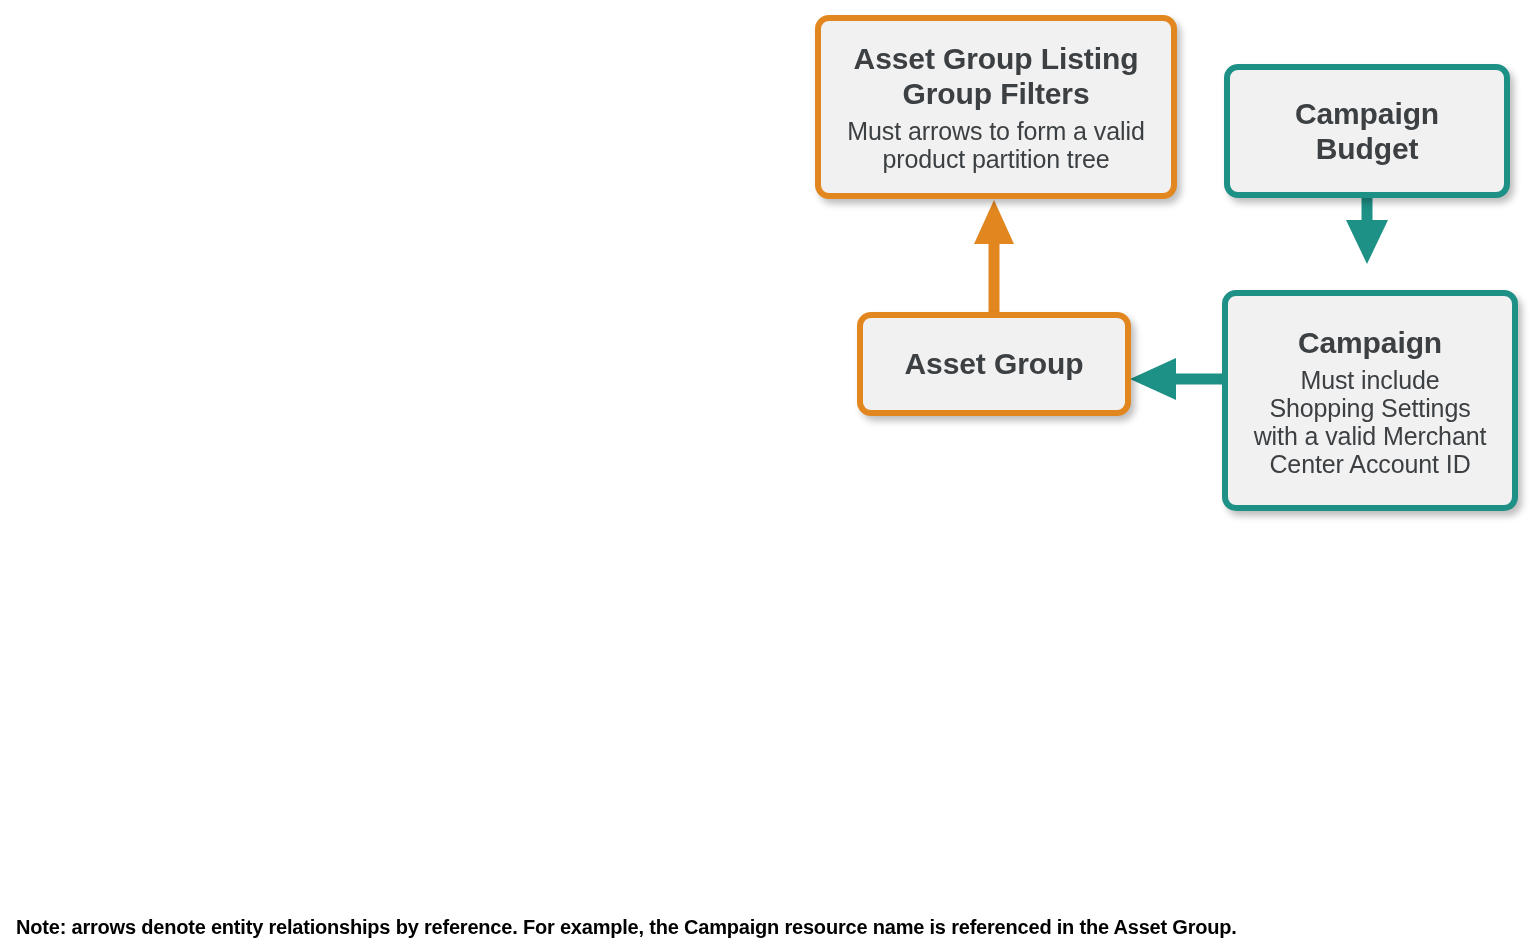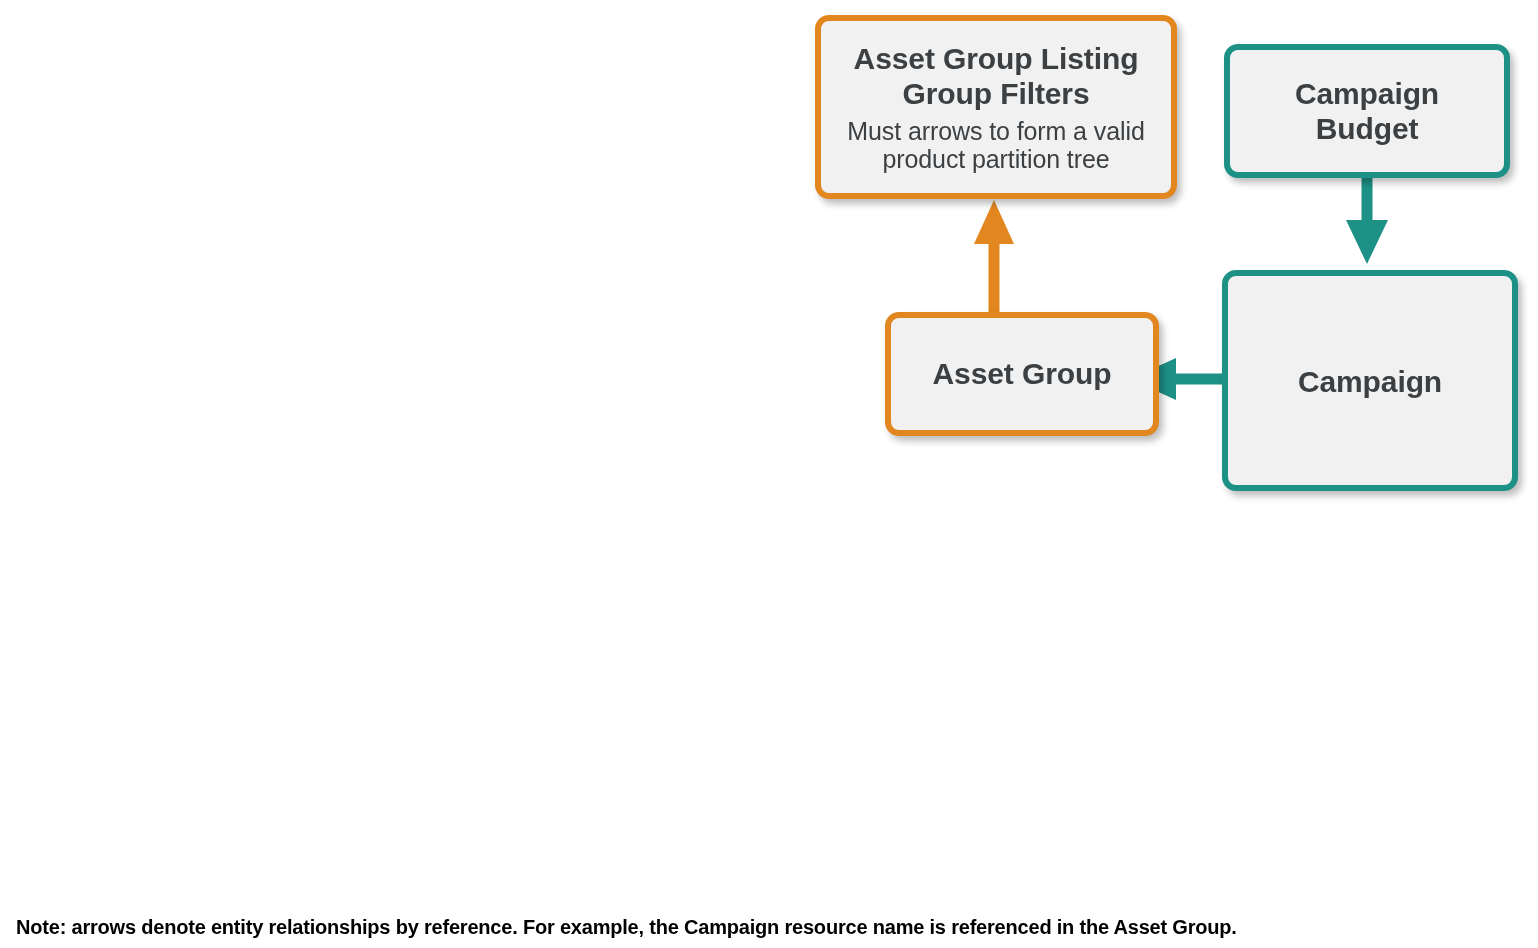--- a/index.html
+++ b/index.html
@@ -31,42 +31,42 @@
     border-width: 6px;
     display: flex;
     flex-direction: column;
     align-items: center;
     justify-content: center;
     text-align: center;
     box-shadow: 4px 5px 7px rgba(0,0,0,0.26);
     padding: 6px 18px;
   }
   .node.orange { border-color: #E2871F; }
-  .node.teal   { border-color: #1E9187; }
+  .node.teal   { border-color: #1E9187; margin-top: 20px; }
 
   .node-title {
     color: #3C4043;
     font-weight: bold;
     font-size: 30px;
     line-height: 1.18;
     letter-spacing: -0.1px;
   }
   .node-sub {
     color: #3C4043;
     font-weight: normal;
     font-size: 25px;
     line-height: 1.12;
     margin-top: 6px;
     letter-spacing: -0.1px;
   }
 
   
   #node-aglgf    { left: 815px;  top: 15px;  width: 362px; height: 184px; }
   #node-budget   { left: 1224px; top: 44px;  width: 286px; height: 134px; }
-  #node-asset    { left: 857px;  top: 312px; width: 274px; height: 124px; margin-left: 28px; }
+  #node-asset    { left: 857px;  top: 312px; width: 274px; height: 104px; }
   #node-campaign { left: 1222px; top: 270px; width: 296px; height: 221px; }
 
   #node-campaign .node-title { margin-top: 2px; }
 
   
   #arrow-layer {
     position: absolute;
     left: 0;
     top: 0;
     width: 1538px;
@@ -117,17 +117,18 @@
   <div id="node-budget" class="node teal">
     <div class="node-title">Campaign Budget</div>
   </div>
 
   <div id="node-asset" class="node orange">
     <div class="node-title">Asset Group</div>
   </div>
 
   <div id="node-campaign" class="node teal">
     <div class="node-title">Campaign</div>
+    <div class="node-sub">Must include Shopping Settings with a valid Merchant Center Account ID</div>
   </div>
 
   <div id="footnote">Note: arrows denote entity relationships by reference. For example, the Campaign resource name is referenced in the Asset Group.</div>
 
 </div>
 
 </body></html>

